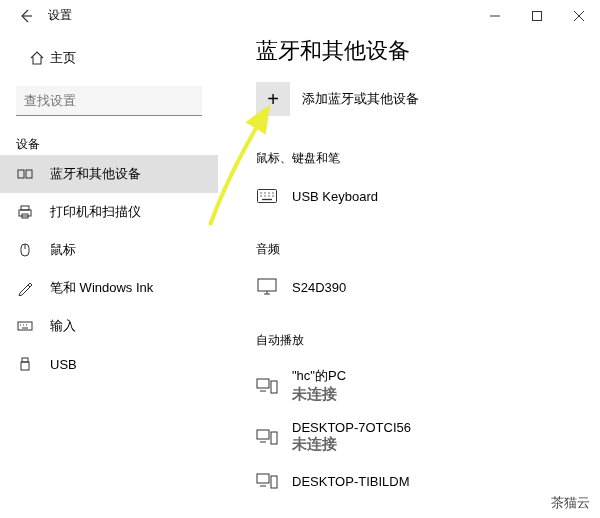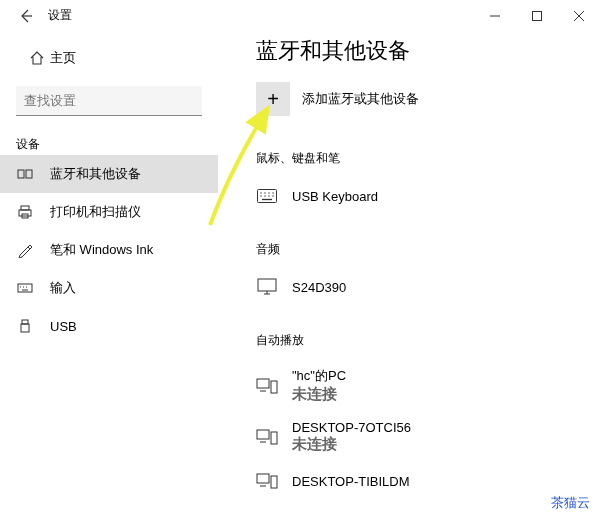--- a/index.html
+++ b/index.html
@@ -138,21 +138,21 @@
       left: 190px;
       top: 100px;
       width: 90px;
       height: 130px;
       pointer-events: none;
     }
     .watermark {
       position: absolute;
       right: 10px;
       bottom: 6px;
-      color: #1d4ed8;
+      color: #404040;
       font-size: 13px;
     }
   </style>
 </head>
 <body>
 
 <div class="titlebar">
   <div class="back-btn">
     <svg width="16" height="16" viewBox="0 0 16 16">
         <path d="M10 2 L4 8 L10 14" stroke="#333" stroke-width="1.2" fill="none"></path>
@@ -214,20 +214,29 @@
             <rect x="2" y="6" width="12" height="6" stroke="#333" stroke-width="1" fill="none"></rect>
             <rect x="4" y="2" width="8" height="4" stroke="#333" stroke-width="1" fill="none"></rect>
             <rect x="5" y="10" width="6" height="4" stroke="#333" stroke-width="1" fill="none"></rect>
           </svg>
       </span>
       <span>打印机和扫描仪</span>
     </div>
     <div class="nav-item">
       <span class="nav-icon">
         <svg width="16" height="16" viewBox="0 0 16 16">
+            <rect x="4" y="2" width="8" height="12" rx="4" stroke="#333" stroke-width="1" fill="none"></rect>
+            <line x1="8" y1="2" x2="8" y2="7" stroke="#333" stroke-width="1"></line>
+          </svg>
+      </span>
+      <span>鼠标</span>
+    </div>
+    <div class="nav-item">
+      <span class="nav-icon">
+        <svg width="16" height="16" viewBox="0 0 16 16">
             <path d="M3 13 L11 5 L13 7 L5 15 L2 16 Z M11 5 L13 3 L15 5 L13 7" stroke="#333" stroke-width="1" fill="none"></path>
           </svg>
       </span>
       <span>笔和 Windows Ink</span>
     </div>
     <div class="nav-item">
       <span class="nav-icon">
         <svg width="16" height="16" viewBox="0 0 16 16">
             <rect x="1" y="4" width="14" height="8" stroke="#333" stroke-width="1" fill="none"></rect>
             <line x1="3" y1="7" x2="4" y2="7" stroke="#333"></line>

